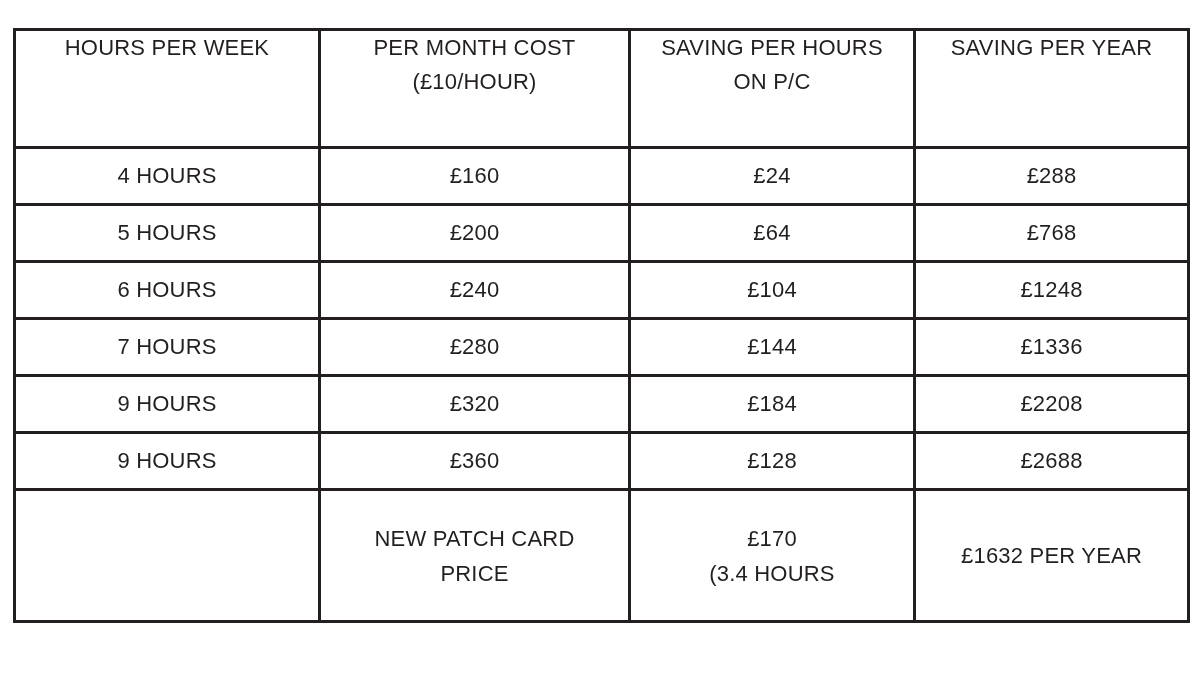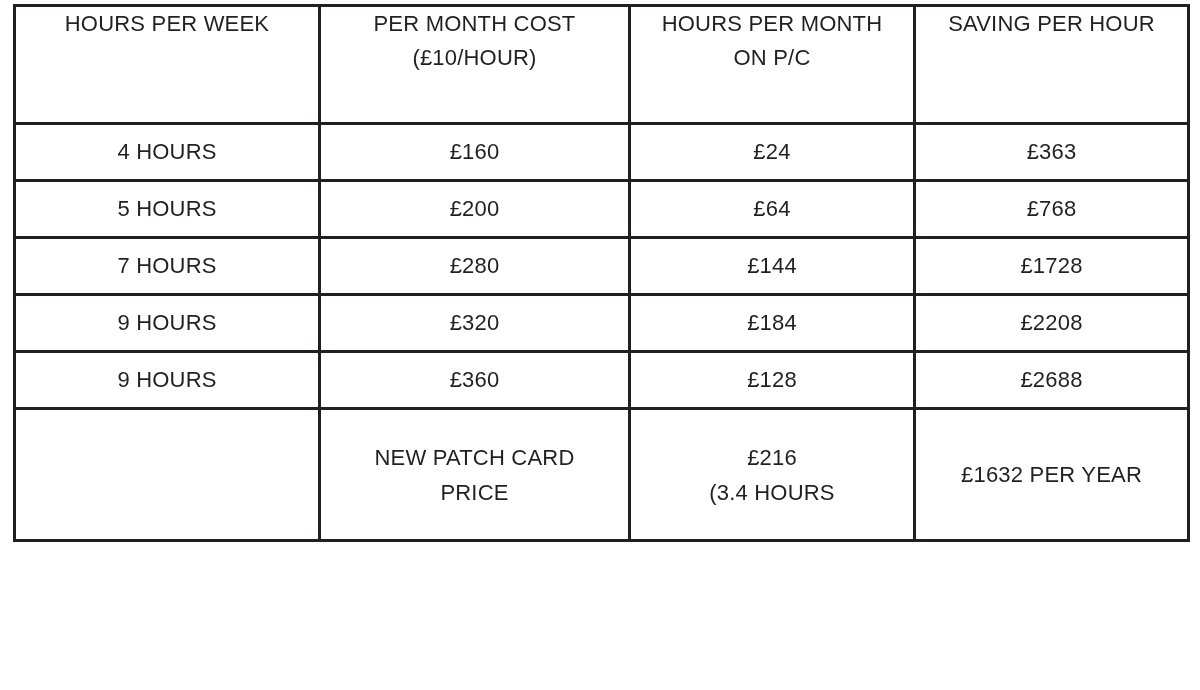--- a/index.html
+++ b/index.html
@@ -14,21 +14,21 @@
   }
   .page {
     position: relative;
     width: 1200px;
     height: 690px;
     background: #ffffff;
   }
   table.pricing-table {
     position: absolute;
     left: 13px;
-    top: 4px;
+    top: 28px;
     width: 1174px;
     border-collapse: collapse;
     table-layout: fixed;
   }
   table.pricing-table th,
   table.pricing-table td {
     border: 3px solid #231f20;
     text-align: center;
     font-size: 22px;
     font-weight: 400;
@@ -68,46 +68,52 @@
     <thead>
       <tr>
         <th>
           <span class="cell-line">HOURS PER WEEK</span>
         </th>
         <th>
           <span class="cell-line">PER MONTH COST</span>
           <span class="cell-line">(£10/HOUR)</span>
         </th>
         <th>
-          <span class="cell-line">HOURS PER MONTH</span>
+          <span class="cell-line">SAVING PER HOURS</span>
           <span class="cell-line">ON P/C</span>
         </th>
         <th>
-          <span class="cell-line">SAVING PER HOUR</span>
+          <span class="cell-line">SAVING PER YEAR</span>
         </th>
       </tr>
     </thead>
     <tbody>
       <tr>
         <td>4 HOURS</td>
         <td>£160</td>
         <td>£24</td>
-        <td>£363</td>
+        <td>£288</td>
       </tr>
       <tr>
         <td>5 HOURS</td>
         <td>£200</td>
         <td>£64</td>
         <td>£768</td>
       </tr>
       <tr>
+        <td>6 HOURS</td>
+        <td>£240</td>
+        <td>£104</td>
+        <td>£1248</td>
+      </tr>
+      <tr>
         <td>7 HOURS</td>
         <td>£280</td>
         <td>£144</td>
-        <td>£1728</td>
+        <td>£1336</td>
       </tr>
       <tr>
         <td>9 HOURS</td>
         <td>£320</td>
         <td>£184</td>
         <td>£2208</td>
       </tr>
       <tr>
         <td>9 HOURS</td>
         <td>£360</td>
@@ -118,21 +124,21 @@
     <tfoot>
       <tr>
         <td>
           <span class="cell-line"></span>
         </td>
         <td>
           <span class="cell-line">NEW PATCH CARD</span>
           <span class="cell-line">PRICE</span>
         </td>
         <td>
-          <span class="cell-line">£216</span>
+          <span class="cell-line">£170</span>
           <span class="cell-line">(3.4 HOURS</span>
         </td>
         <td>
           <span class="cell-line">£1632 PER YEAR</span>
         </td>
       </tr>
     </tfoot>
   </table>
 </div>
 

